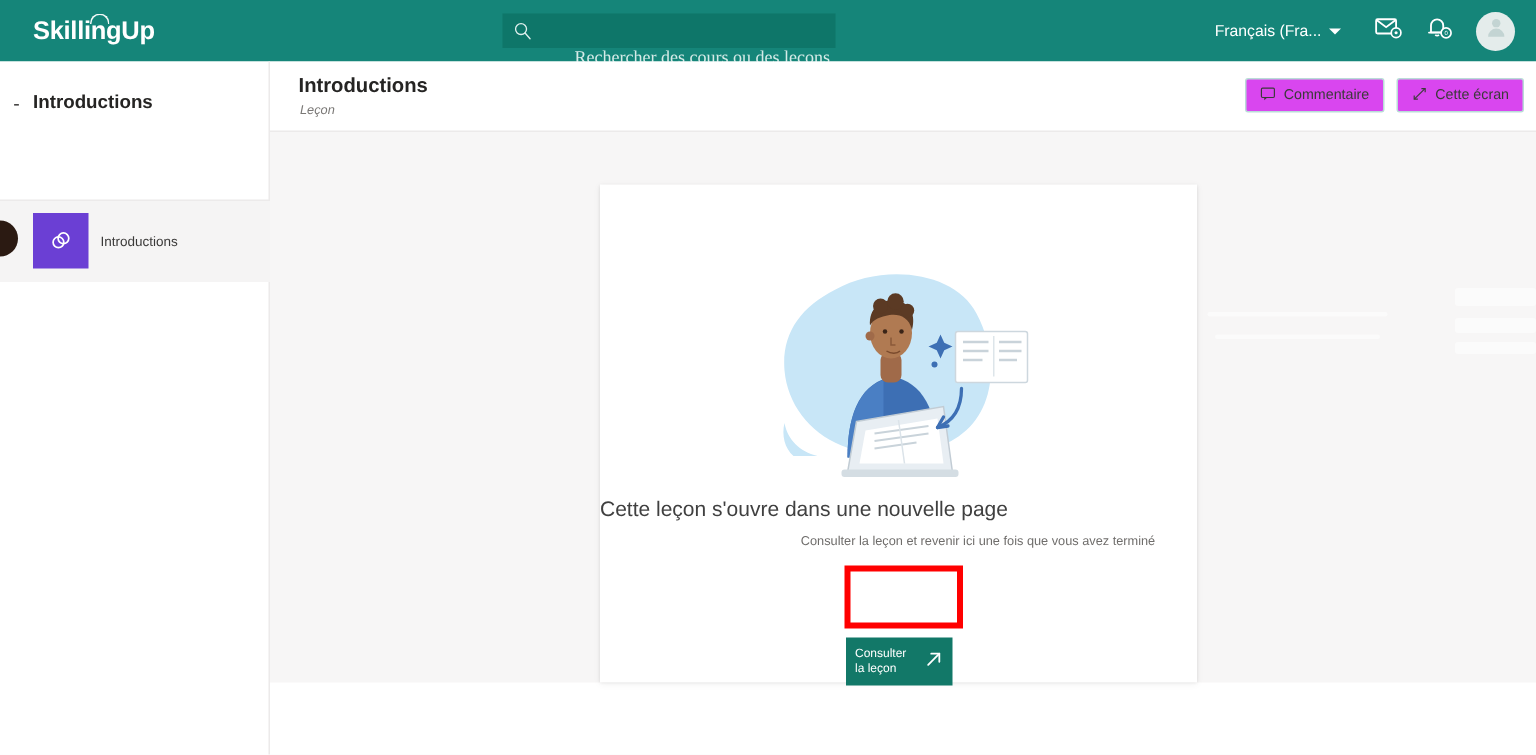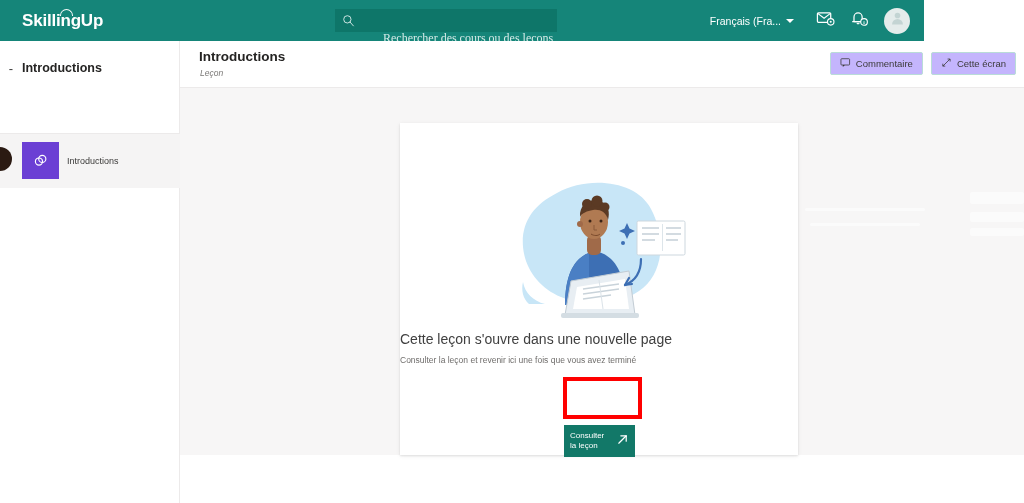--- a/index.html
+++ b/index.html
@@ -6,21 +6,21 @@
   html, body {
     width: 1024px; height: 503px;
     font-family: "Liberation Sans", sans-serif;
     background: #ffffff;
     overflow: hidden;
   }
 
   
   .topbar {
     position: absolute; top: 0; left: 0;
-    width: 924px; height: 41px;
+    width: 1024px; height: 41px;
     background: #158579;
     display: flex; align-items: center;
   }
   .logo {
     margin-left: 22px;
     color: #ffffff;
     font-size: 17px;
     font-weight: bold;
     letter-spacing: -0.2px;
     position: relative;
@@ -105,21 +105,21 @@
     position: absolute; left: 20px; top: 27px;
     font-size: 8.5px; color: #7a7876; font-style: italic;
   }
   .headeractions {
     position: absolute; right: 8px; top: 11px;
     display: flex; gap: 8px;
   }
   .obtn {
     height: 23px;
     border: 1px solid #b9dcd8;
-    background: #c4b5fd;
+    background: #d946ef;
     border-radius: 2px;
     display: flex; align-items: center; gap: 5px;
     padding: 0 9px;
     font-size: 9.5px;
     color: #3b3a39;
     font-family: "Liberation Sans", sans-serif;
     cursor: pointer;
   }
 
   
@@ -182,21 +182,22 @@
     background: #ffffff;
     box-shadow: 0 0.5px 2px rgba(0,0,0,0.10), 0 1px 5px rgba(0,0,0,0.06);
   }
   .illus { position: absolute; left: 99px; top: 54px; width: 200px; height: 145px; }
   .msg-main {
     position: absolute; top: 208px; left: 0; width: 398px;
     font-size: 14px; color: #404040;
   }
   .msg-sub {
     position: absolute; top: 232px; left: 0; width: 456px;
-    font-size: 8.5px; color: #6f6d6b;
+    text-align: center;
+    font-size: 8.5px; color: #6f6d6b; padding-left: 48px;
   }
   .cta {
     position: absolute; left: 164px; top: 258px;
     width: 71px; height: 32px;
     background: #127868;
     border: none;
     color: #ffffff;
     font-family: "Liberation Sans", sans-serif;
     font-size: 8px;
     line-height: 10px;

